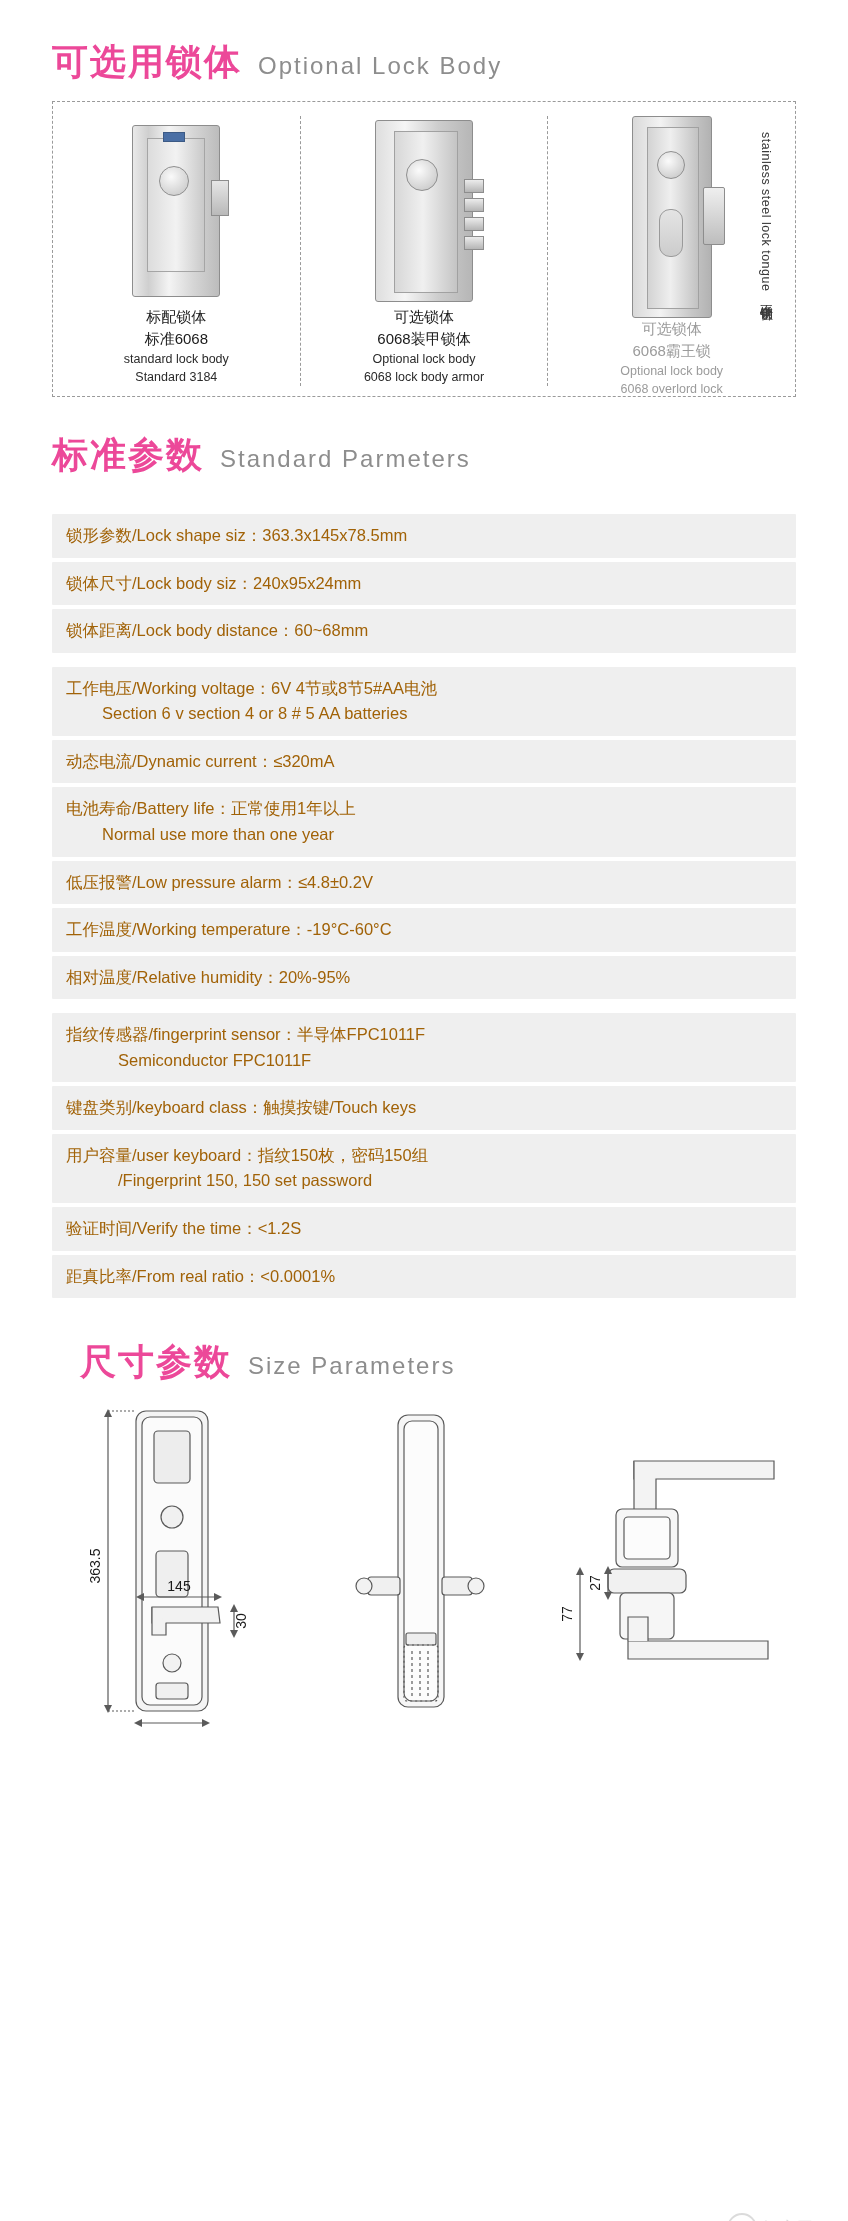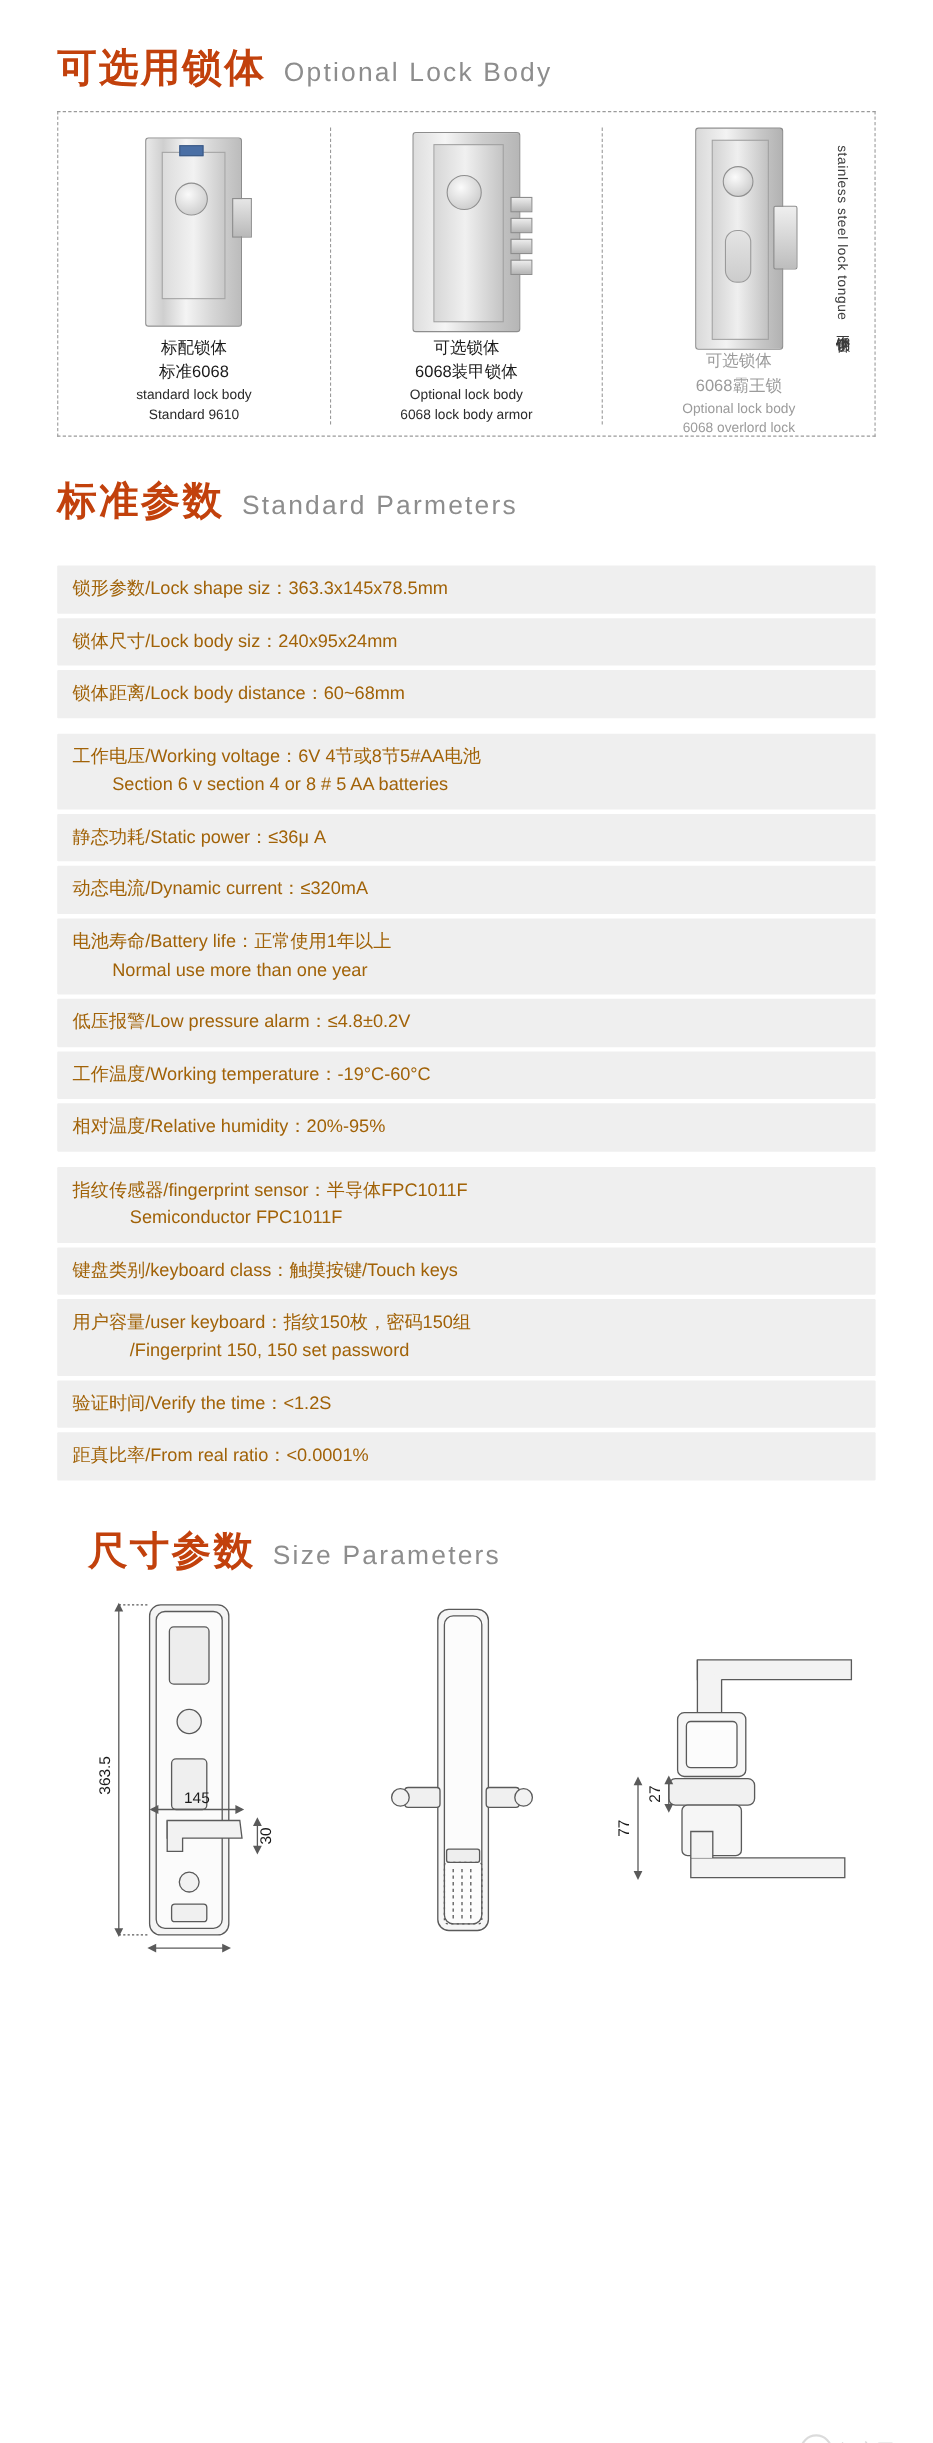--- a/index.html
+++ b/index.html
@@ -26,21 +26,21 @@
   .section-head {
     display: flex;
     align-items: baseline;
     gap: 16px;
     margin: 0 0 14px 52px;
   }
   .section-head .cn {
     font-size: 36px;
     font-weight: bold;
     letter-spacing: 2px;
-    color: #c2410c;
+    color: #ec4899;
     font-family: Liberation Mono, monospace;
   }
   .section-head .en {
     font-size: 24px;
     color: #8d8d8d;
     letter-spacing: 2px;
     font-family: "Liberation Sans", sans-serif;
   }
 
   
@@ -265,21 +265,21 @@
         <div class="lb-art">
           <div class="lock1">
             <div class="lock1-tab"></div>
             <div class="lock1-bolt"></div>
           </div>
         </div>
         <div class="lb-caption">
           <div>标配锁体</div>
           <div>标准6068</div>
           <div class="en">standard lock body</div>
-          <div class="en">Standard 9610</div>
+          <div class="en">Standard 3184</div>
         </div>
       </div>
 
       <div class="lb-col">
         <div class="lb-art">
           <div class="lock2">
             <div class="plate"></div>
             <div class="hole"></div>
             <div class="bolts">
                 <i></i>
@@ -340,23 +340,20 @@
           <span>锁体距离/Lock body distance：60~68mm</span>
         </div>
       </div>
 
       <div class="spec-group">
         <div class="spec-row">
           <span>工作电压/Working voltage：6V  4节或8节5#AA电池</span>
           <span class="line2">Section 6 v section 4 or 8 # 5 AA batteries</span>
         </div>
         <div class="spec-row">
-          <span>静态功耗/Static power：≤36μ A</span>
-        </div>
-        <div class="spec-row">
           <span>动态电流/Dynamic current：≤320mA</span>
         </div>
         <div class="spec-row">
           <span>电池寿命/Battery life：正常使用1年以上</span>
           <span class="line2">Normal use more than one year</span>
         </div>
         <div class="spec-row">
           <span>低压报警/Low pressure alarm：≤4.8±0.2V</span>
         </div>
         <div class="spec-row">

